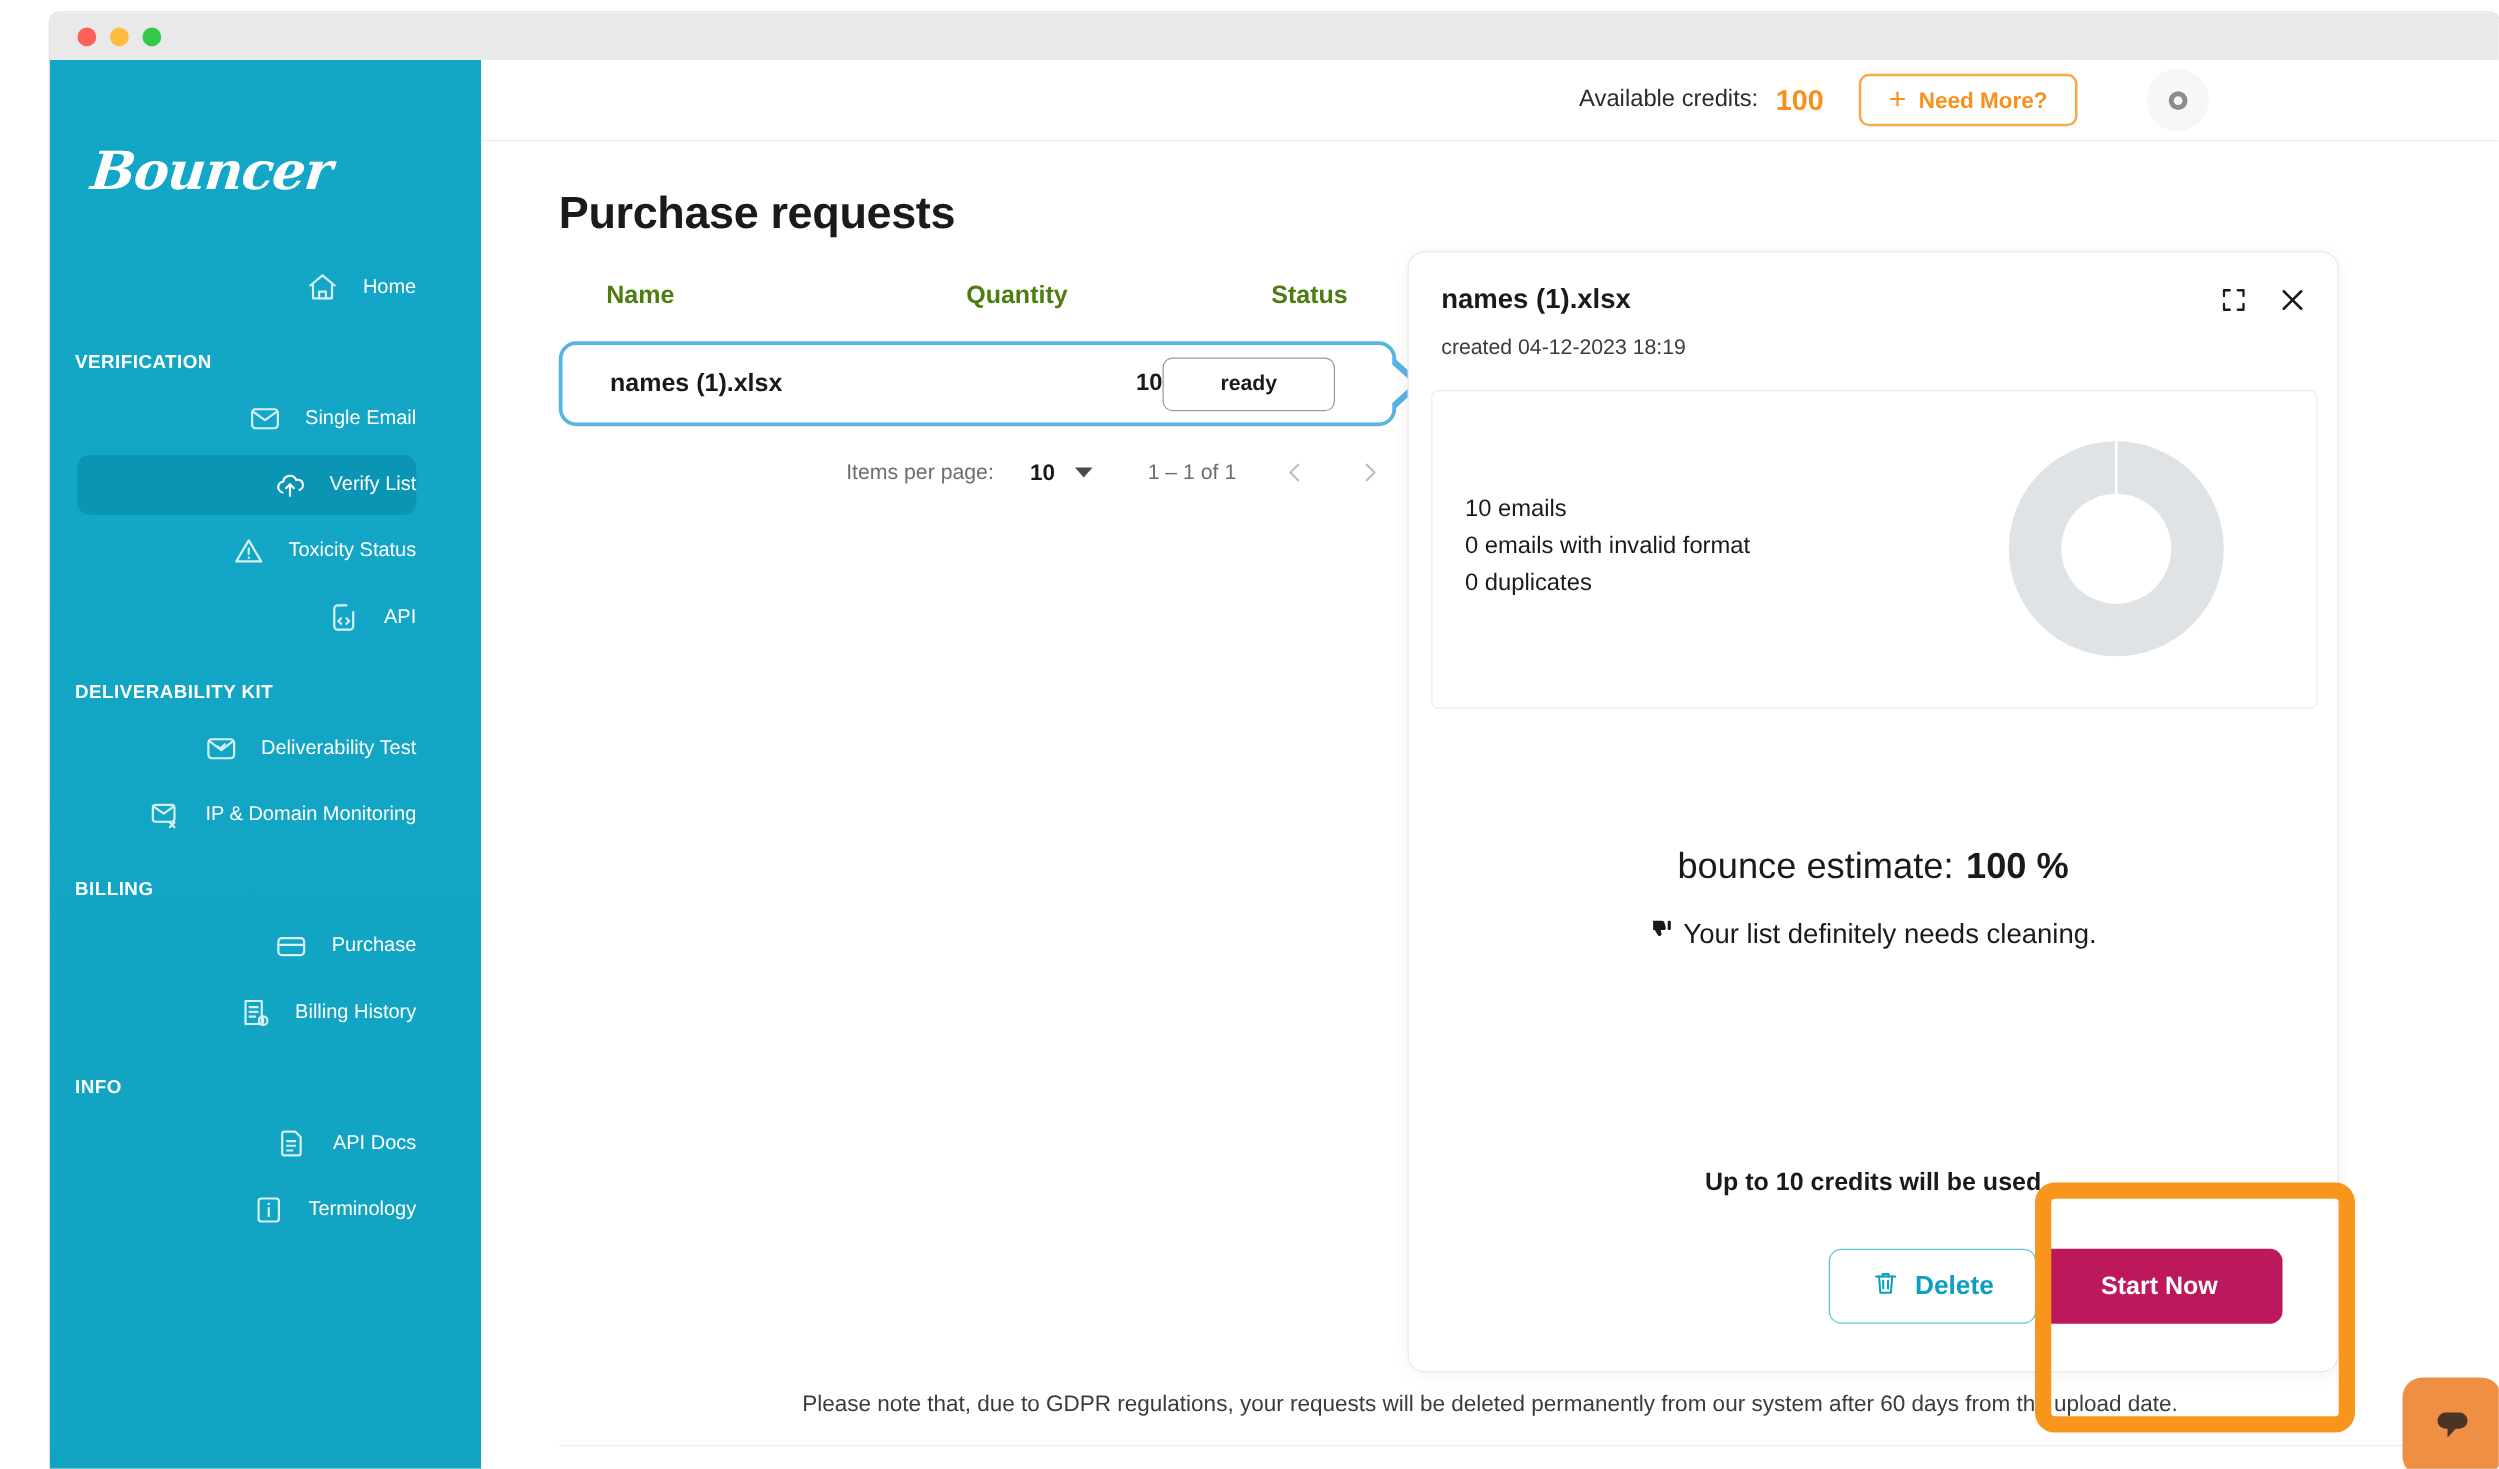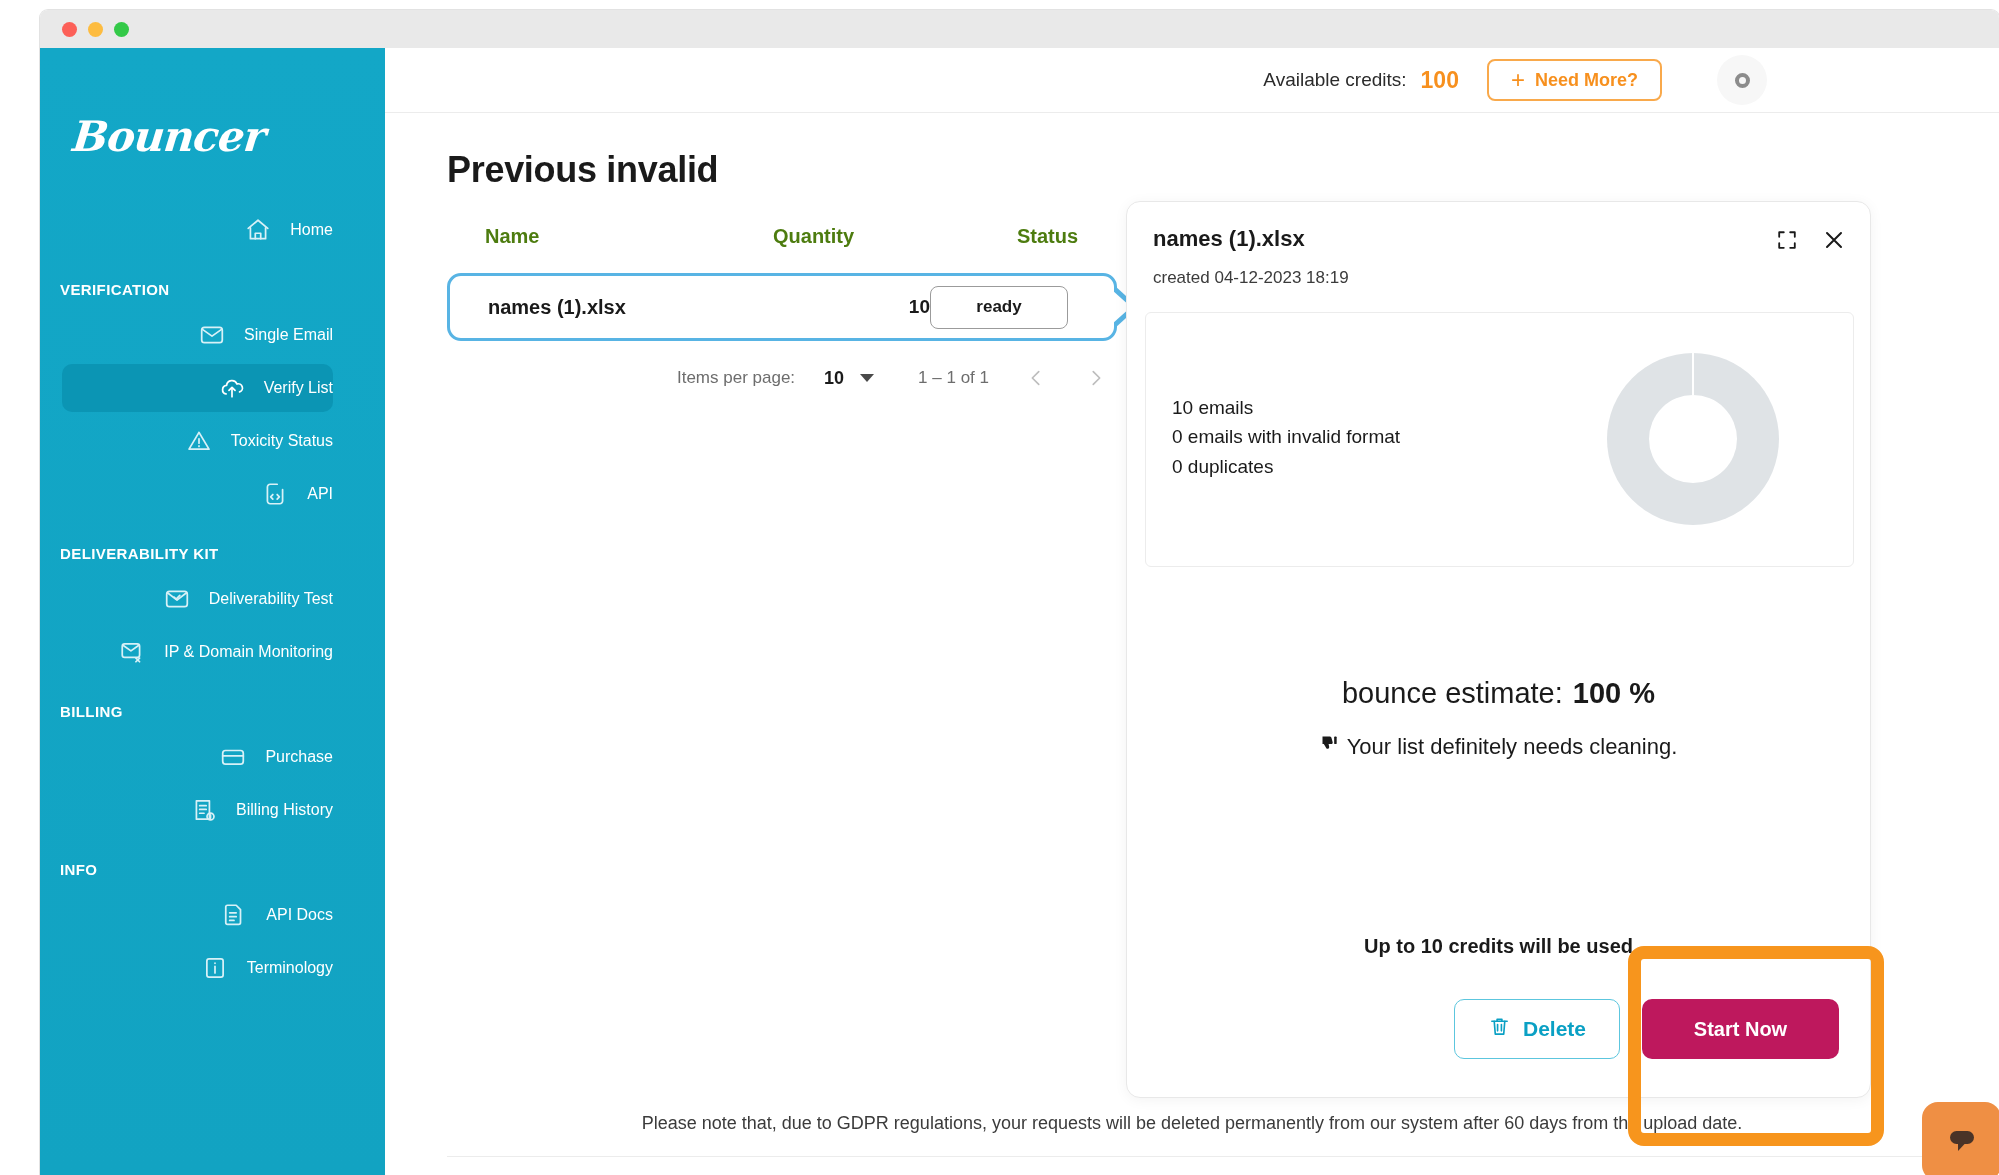--- a/index.html
+++ b/index.html
@@ -226,22 +226,22 @@
   .advice {
     position: absolute; left: 0; right: 0; top: 532px;
     text-align: center; font-size: 22px; color: #1a1a1a;
     display: flex; align-items: center; justify-content: center; gap: 7px;
   }
   .credits-note {
     position: absolute; left: 0; right: 0; top: 733px;
     text-align: center; font-size: 20px; font-weight: 800; color: #1a1a1a;
   }
   .actions {
-    position: absolute; right: 31px; bottom: 38px;
-    display: flex; align-items: center; gap: 22px;
+    position: absolute; right: 44px; bottom: 38px;
+    display: flex; align-items: center; 
   }
   .btn-delete {
     display: flex; align-items: center; gap: 12px;
     height: 60px; width: 166px; justify-content: center;
     border: 1.5px solid #5cc6de; border-radius: 10px;
     background: #fff; color: #0aa0c4;
     font-size: 21px; font-weight: 800; cursor: pointer;
   }
   .btn-start {
     height: 60px; width: 197px;
@@ -431,21 +431,21 @@
       <span class="plus-ic">+</span>
       <span>Need More?</span>
     </button>
     <div class="avatar">
       <span class="ring"></span>
     </div>
   </header>
 
   <main class="main">
 
-    <h1 class="page-title">Previous invalid</h1>
+    <h1 class="page-title">Purchase requests</h1>
 
     <section class="table-wrap">
       <div class="thead">
         <div class="th name">Name</div>
         <div class="th qty">Quantity</div>
         <div class="th status">Status</div>
       </div>
 
       <div class="row">
         <div class="c-name">names (1).xlsx</div>

